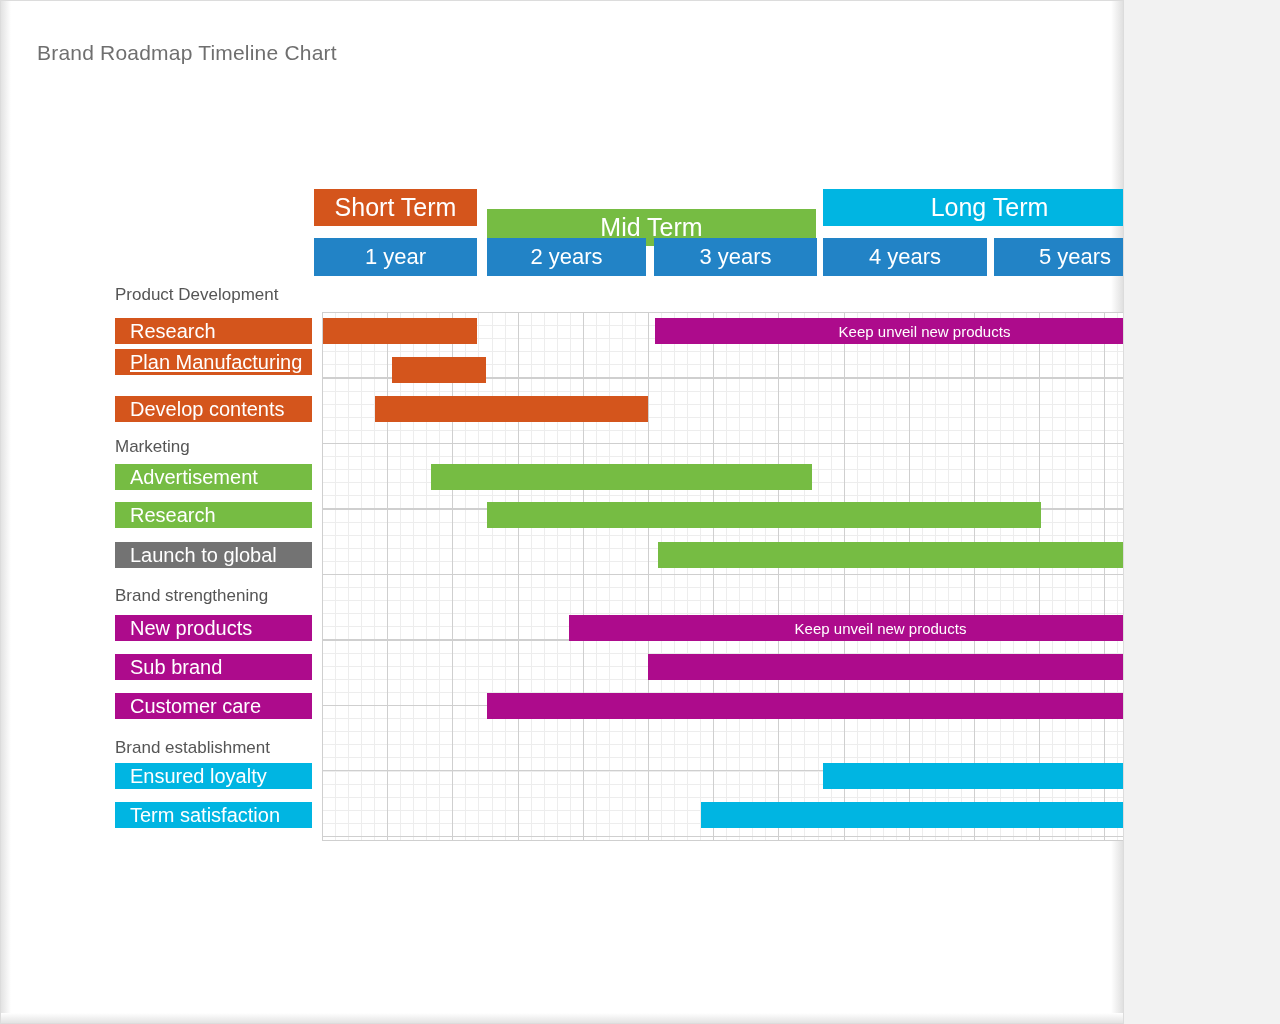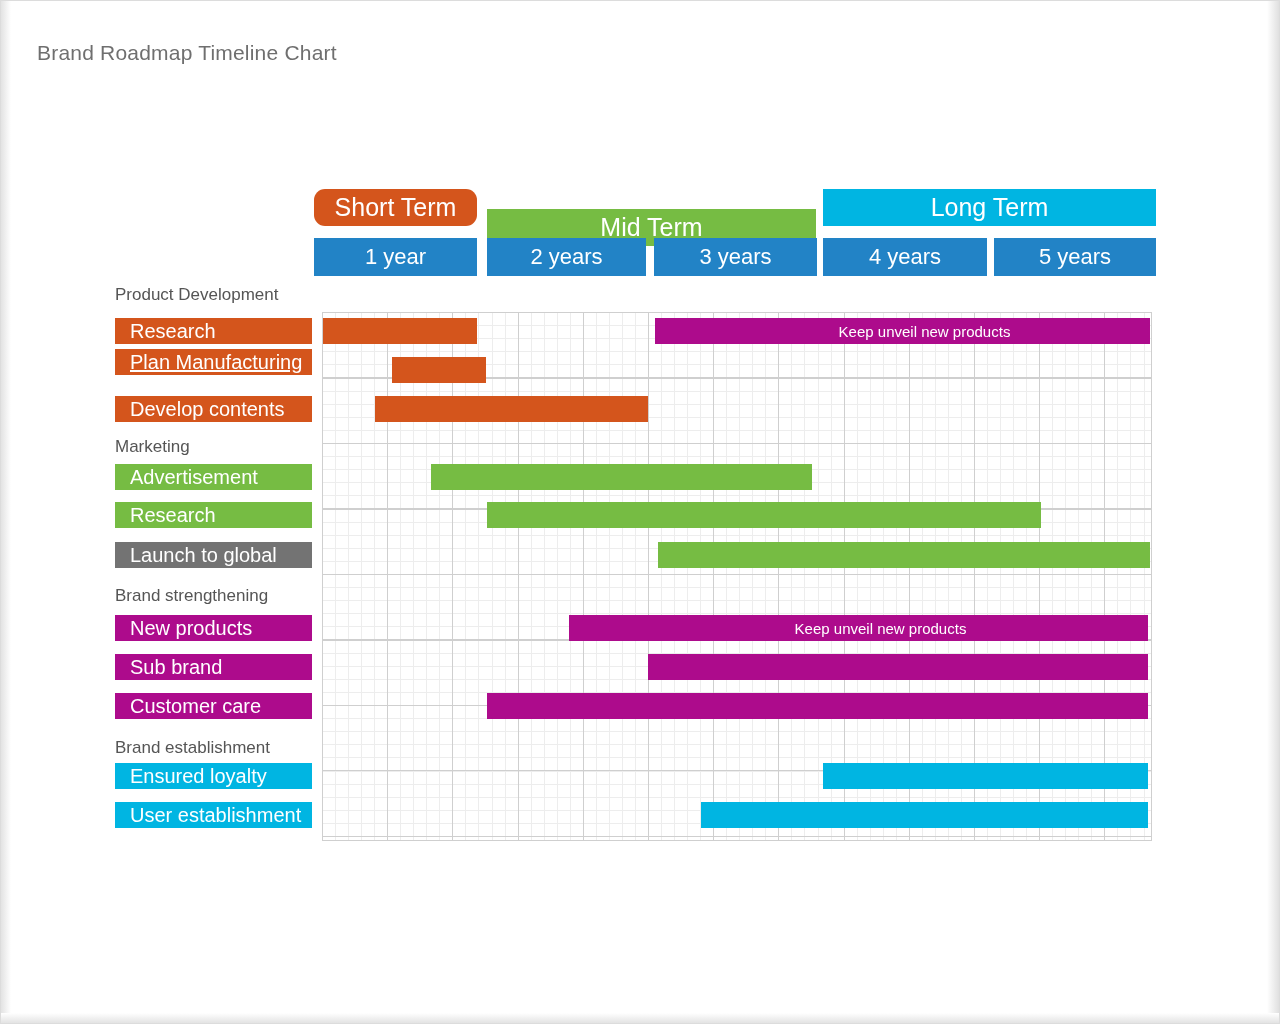--- a/index.html
+++ b/index.html
@@ -2,21 +2,21 @@
 <html><head>
 <meta charset="utf-8">
 <style>
   html, body {
     margin: 0; padding: 0;
     background: #f2f2f2;
     font-family: "Liberation Sans", sans-serif;
   }
   #page {
     position: relative;
-    width: 1280px; height: 1024px;
+    width: 1124px; height: 1024px;
     background: #ffffff;
     overflow: hidden;
     box-sizing: border-box;
     border: 1px solid #dcdcdc;
   }
   
   #edge-left {
     position: absolute; left: 0; top: 0; width: 10px; height: 1024px;
     background: linear-gradient(to right, #e3e3e3, #ffffff);
   }
@@ -127,21 +127,21 @@
   <div id="edge-bottom"></div>
 
   <div id="title">Brand Roadmap Timeline Chart</div>
 
   <div id="plot"></div>
 
   <div id="header-terms"></div>
   <div id="header-years"></div>
   <div id="rows-layer"></div>
 
-<div class="term-band" style="left: 313px; width: 163px; background: rgb(212, 85, 28); border-radius: 11px;">Short Term</div>
+<div class="term-band" style="left: 313px; width: 163px; background: rgb(212, 85, 28);">Short Term</div>
     <div class="term-band" style="left: 486px; width: 329px; background: rgb(118, 188, 67); margin-top: 20px;">Mid Term</div>
     <div class="term-band" style="left: 822px; width: 333px; background: rgb(0, 181, 226);">Long Term</div>
     <div class="year-cell" style="left: 313px; width: 163px; background: rgb(34, 131, 198);">1 year</div>
     <div class="year-cell" style="left: 486px; width: 159px; background: rgb(34, 131, 198);">2 years</div>
     <div class="year-cell" style="left: 653px; width: 163px; background: rgb(34, 131, 198);">3 years</div>
     <div class="year-cell" style="left: 822px; width: 164px; background: rgb(34, 131, 198);">4 years</div>
     <div class="year-cell" style="left: 993px; width: 162px; background: rgb(34, 131, 198);">5 years</div>
     <div class="group-heading" style="top: 284px;">Product Development</div>
     <div class="task-label" style="top: 317px; background: rgb(212, 85, 28);">Research</div>
     <div class="bar" style="top: 317px; left: 322px; width: 154px; background: rgb(212, 85, 28);"></div>
@@ -159,16 +159,16 @@
     <div class="group-heading" style="top: 585px;">Brand strengthening</div>
     <div class="task-label" style="top: 614px; background: rgb(173, 11, 140);">New products</div>
     <div class="bar" style="top: 614px; left: 568px; width: 579px; background: rgb(173, 11, 140);">Keep unveil new products</div>
     <div class="task-label" style="top: 653px; background: rgb(173, 11, 140);">Sub brand</div>
     <div class="bar" style="top: 653px; left: 647px; width: 500px; background: rgb(173, 11, 140);"></div>
     <div class="task-label" style="top: 692px; background: rgb(173, 11, 140);">Customer care</div>
     <div class="bar" style="top: 692px; left: 486px; width: 661px; background: rgb(173, 11, 140);"></div>
     <div class="group-heading" style="top: 737px;">Brand establishment</div>
     <div class="task-label" style="top: 762px; background: rgb(0, 181, 226);">Ensured loyalty</div>
     <div class="bar" style="top: 762px; left: 822px; width: 325px; background: rgb(0, 181, 226);"></div>
-    <div class="task-label" style="top: 801px; background: rgb(0, 181, 226);">User establishment</div>
+    <div class="task-label" style="top: 801px; background: rgb(0, 181, 226);">Term satisfaction</div>
     <div class="bar" style="top: 801px; left: 700px; width: 447px; background: rgb(0, 181, 226);"></div>
     <div class="bar" style="top: 317px; left: 654px; width: 495px; background: rgb(173, 11, 140);">Keep unveil new products</div>
   </div>
 
 </body></html>

